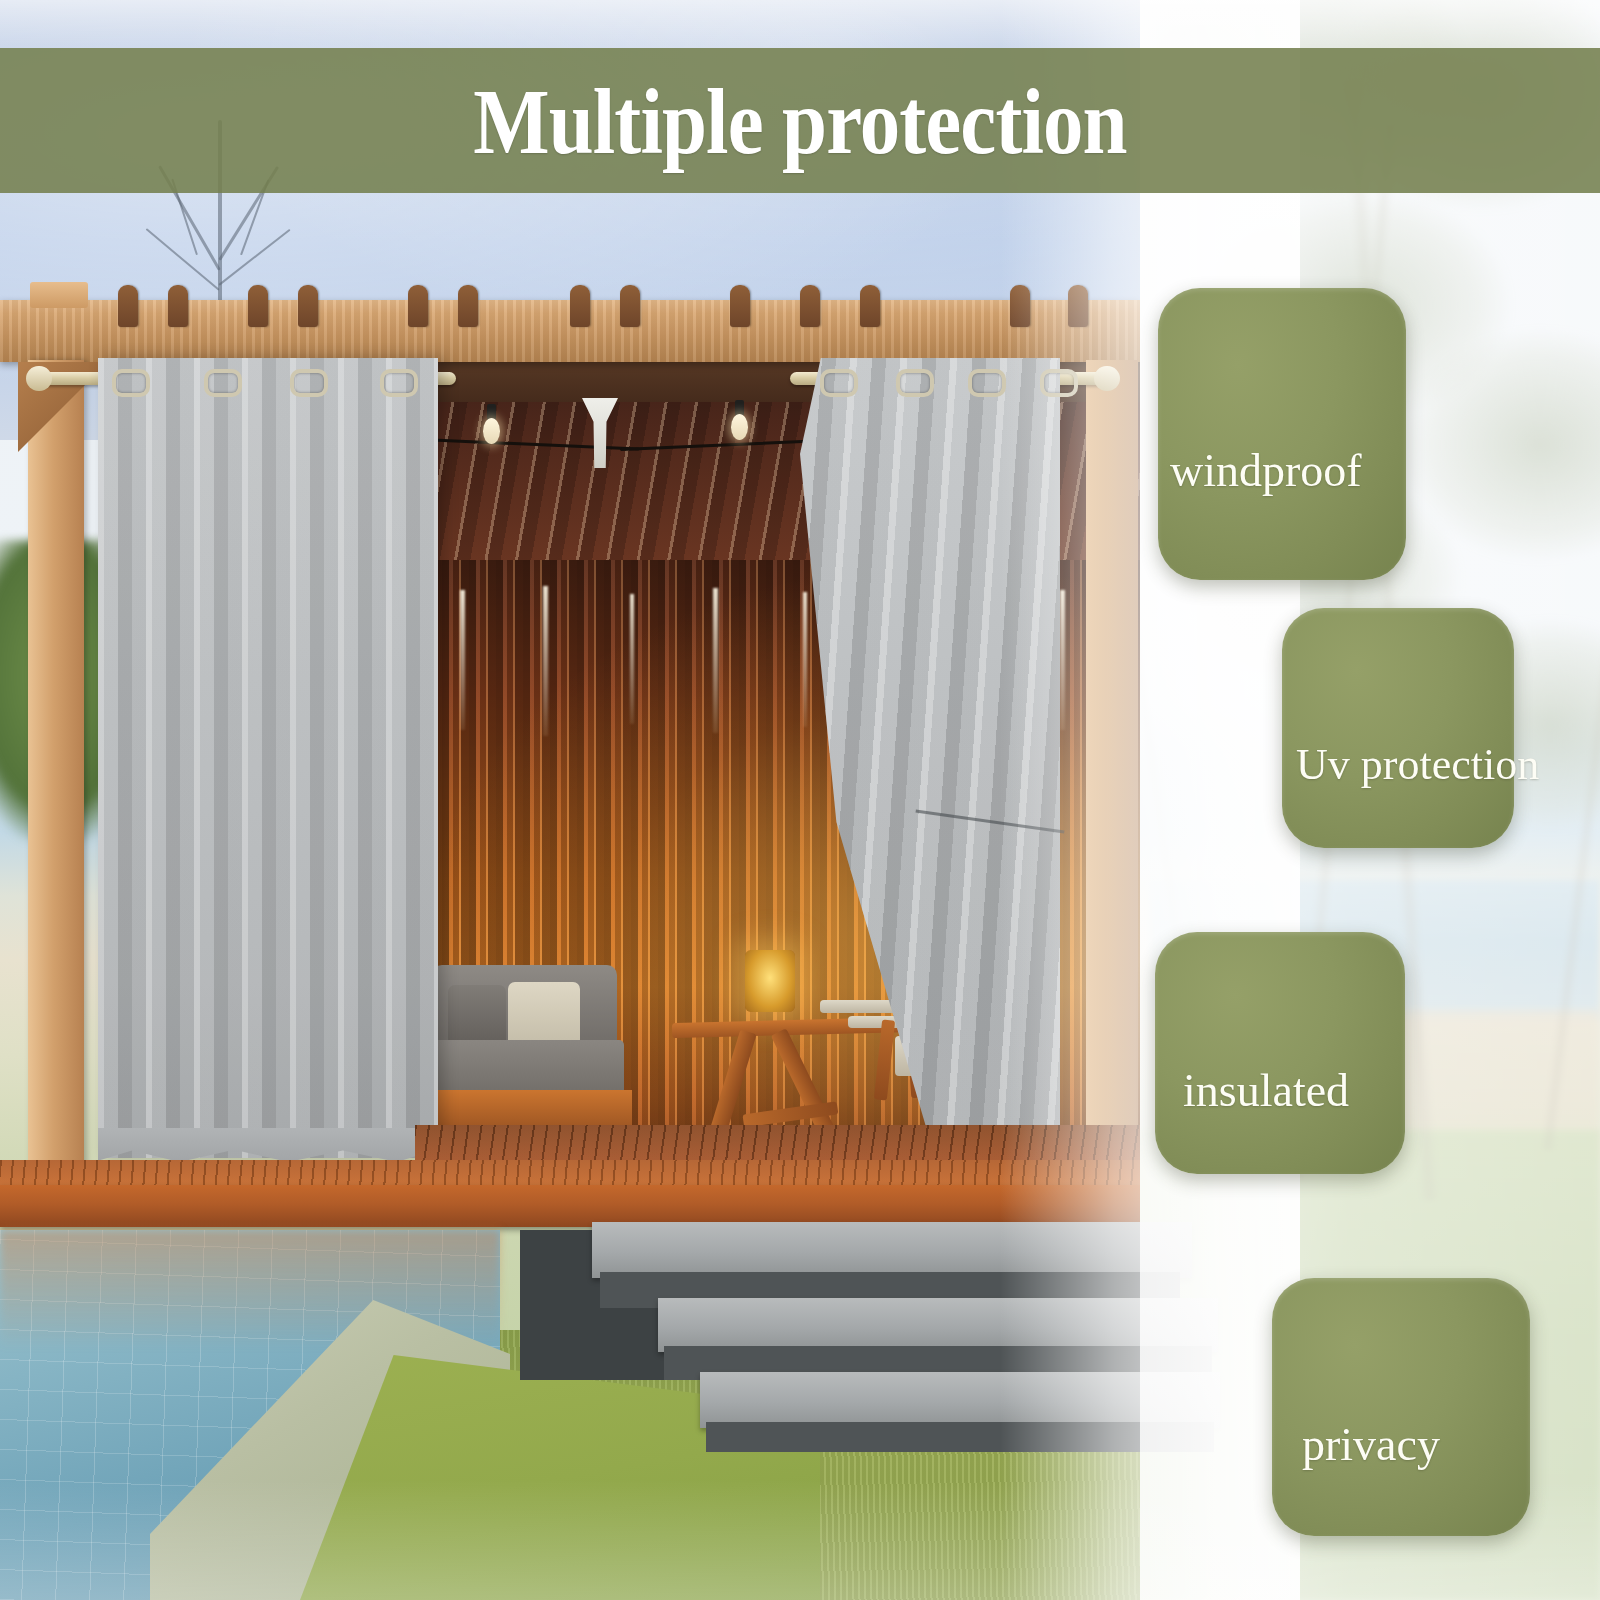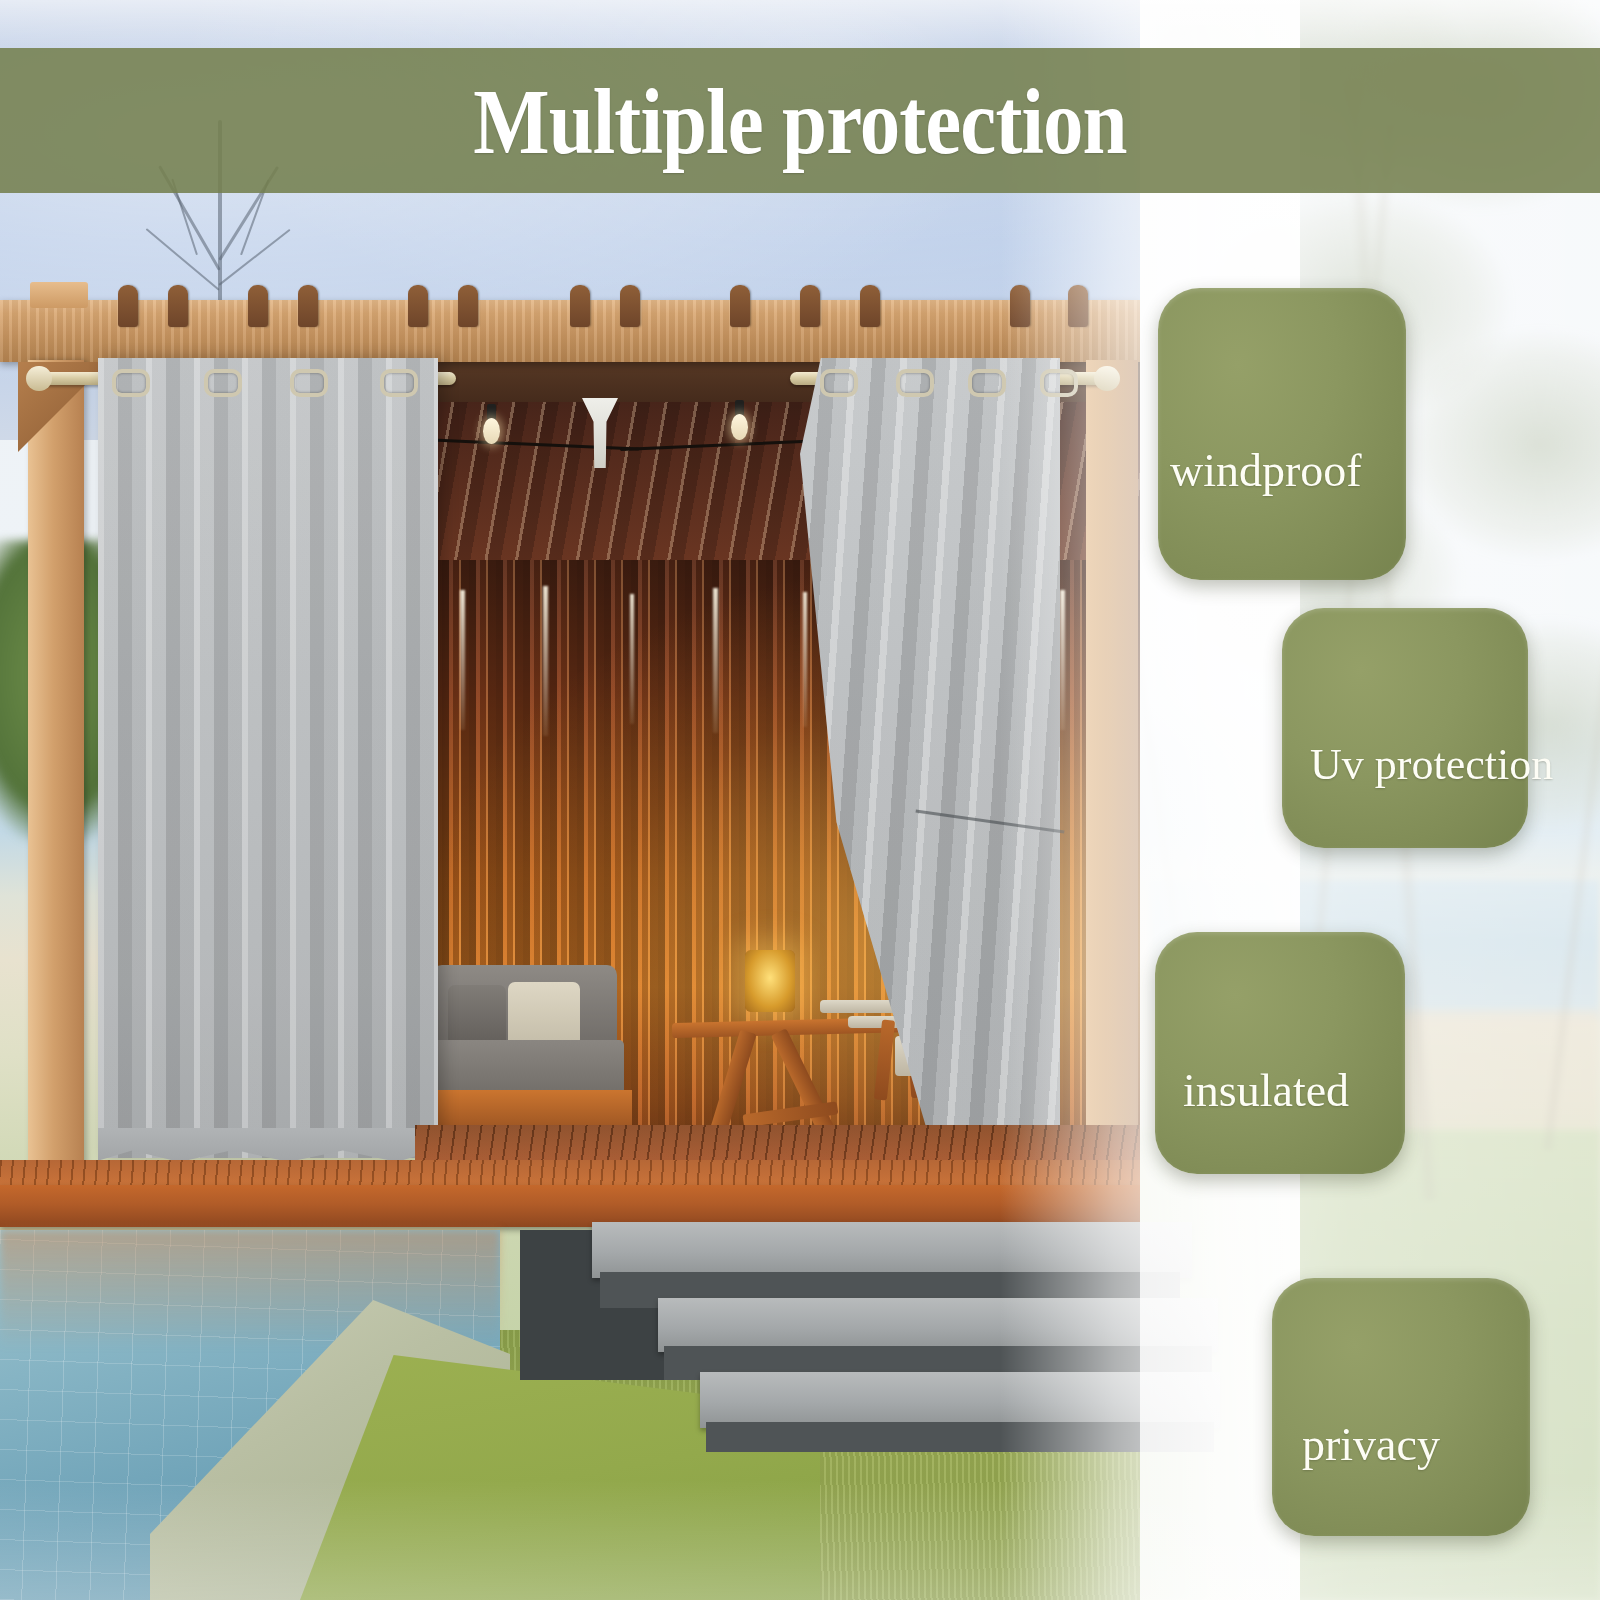--- a/index.html
+++ b/index.html
@@ -196,21 +196,21 @@
   
   .badge{position:absolute;border-radius:42px;
     background:radial-gradient(ellipse at 32% 26%,#95a068 0%,#8b9760 42%,#818d57 72%,#76834e 100%);
     box-shadow:0 7px 18px rgba(60,65,40,.32), inset 0 2px 5px rgba(255,255,255,.16);
     display:flex;align-items:center;}
   .badge-label{font-family:"Liberation Serif",serif;color:#fdfdf5;white-space:nowrap;line-height:1;
     text-shadow:0 1px 2px rgba(40,45,25,.25);}
 
   #badge-wind{left:1158px;top:288px;width:248px;height:292px;}
   #badge-wind .badge-label{font-size:46px;padding-left:12px;margin-top:74px;}
-  #badge-uv{left:1282px;top:608px;width:232px;height:240px;padding-left:14px;}
+  #badge-uv{left:1282px;top:608px;width:232px;height:240px;}
   #badge-uv .badge-label{font-size:44px;padding-left:14px;margin-top:74px;}
   #badge-ins{left:1155px;top:932px;width:250px;height:242px;}
   #badge-ins .badge-label{font-size:46px;padding-left:28px;margin-top:76px;}
   #badge-priv{left:1272px;top:1278px;width:258px;height:258px;}
   #badge-priv .badge-label{font-size:46px;padding-left:30px;margin-top:76px;}
 </style>
 </head>
 <body>
 
 <div id="stage">

